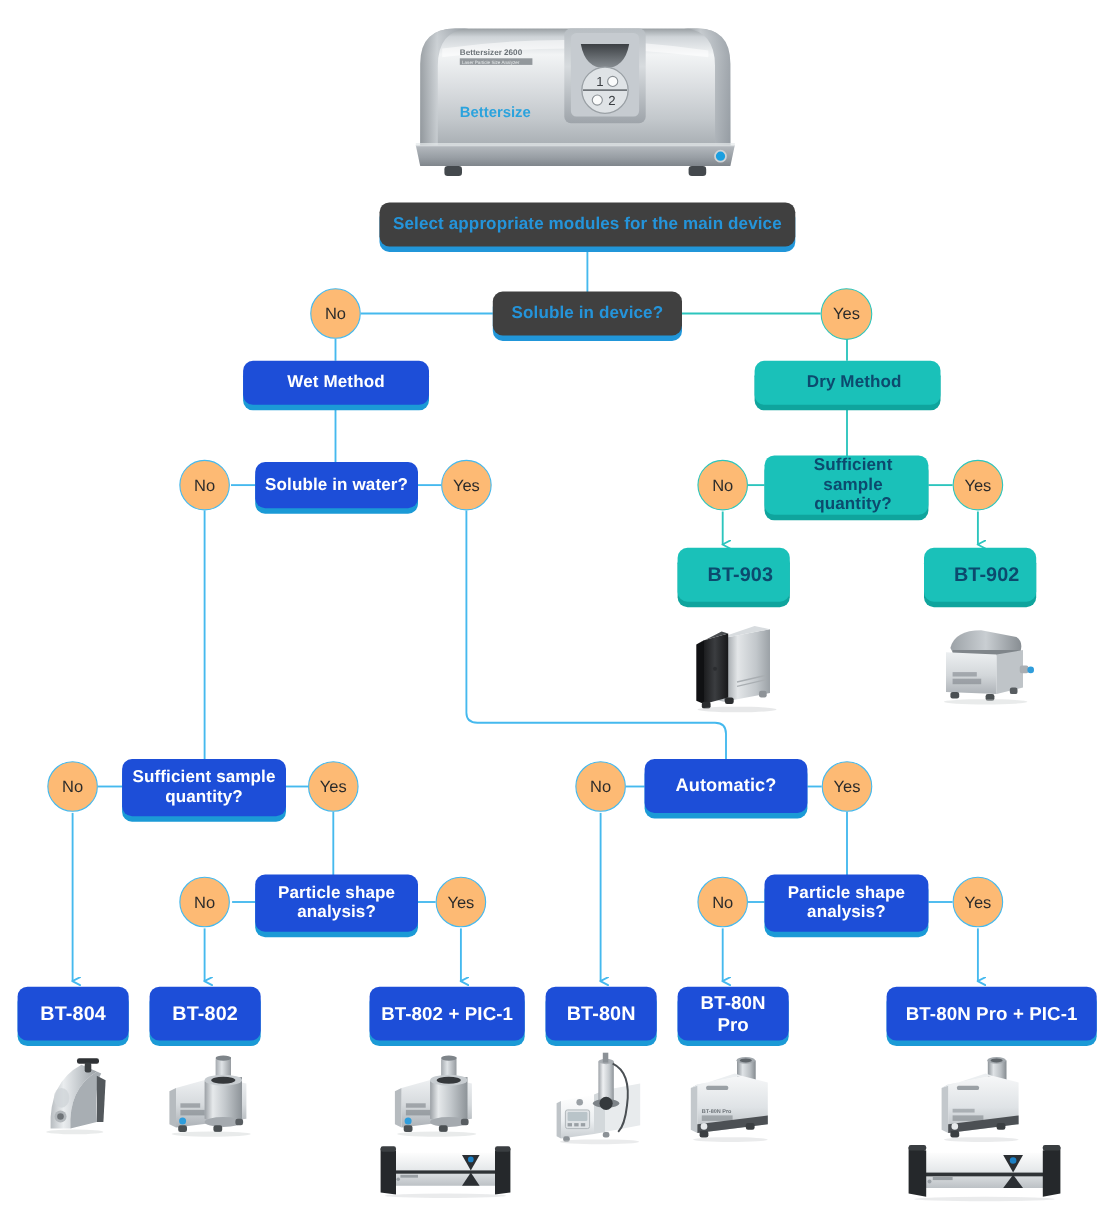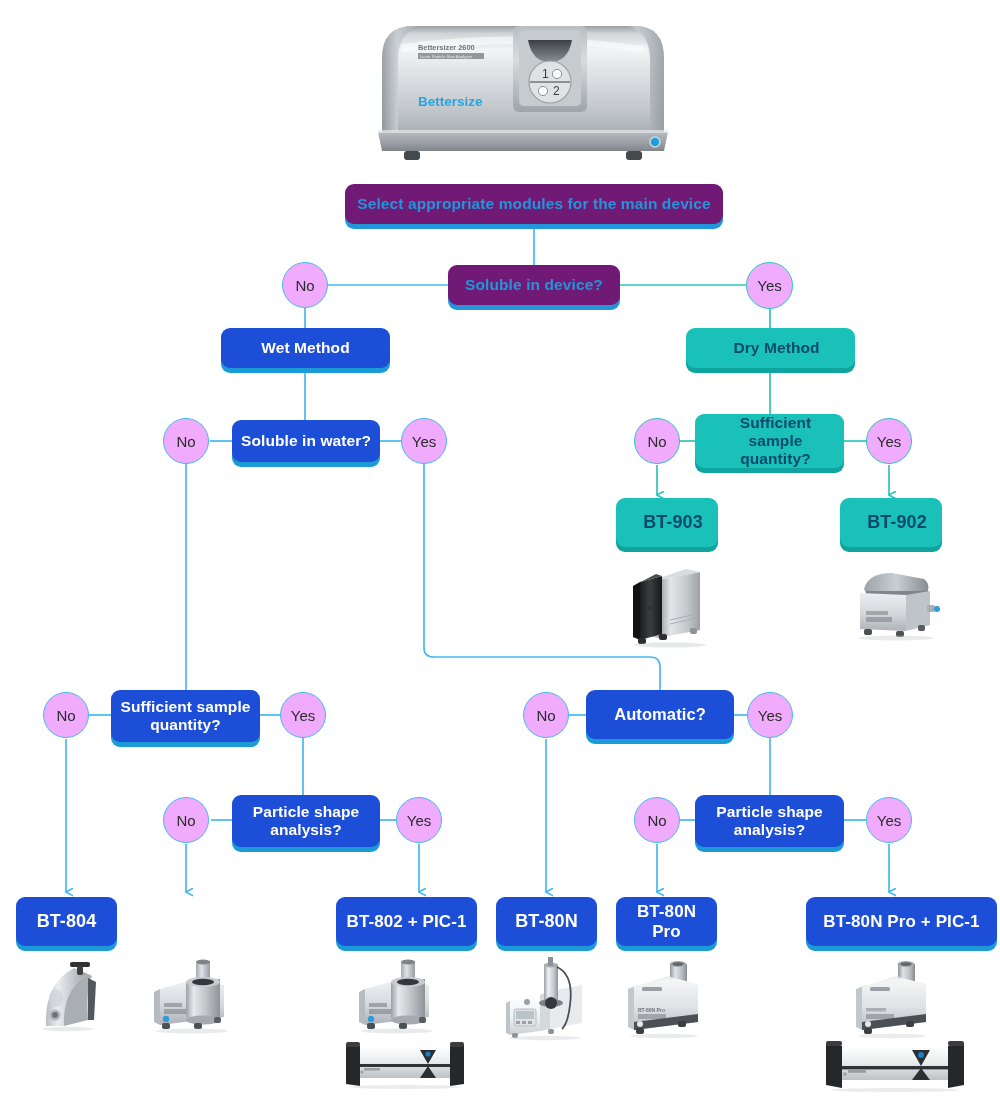--- a/index.html
+++ b/index.html
@@ -40,30 +40,30 @@
   }
   
   .n-teal {
     background: #1ac1b9;
     color: #0c4a6e;
     box-shadow: 0 5px 0 0 #0fa49d;
     padding-left: 12px;
   }
   
   .n-pale {
-    background: #701a75;
+    background: #404040;
     color: #2494da;
     box-shadow: 0 5px 0 0 #2196d9;
   }
 
   
   .circ {
     position: absolute;
     border-radius: 50%;
-    background: #f0abfc;
+    background: #fdba74;
     display: flex;
     align-items: center;
     justify-content: center;
     color: #2b2b2b;
     font-size: 15px;
     font-weight: normal;
     z-index: 6;
   }
   .c-blue { border: 1.6px solid #45b9ee; }
   .c-teal { border: 1.6px solid #2cc5bd; }
@@ -259,20 +259,23 @@
   </div>
 
   <div class="node n-blue" style="left:695px; top:795px; width:149px; height:52px; font-size:15.5px;">
     <span class="lbl">Particle shape analysis?</span>
   </div>
 
   <div class="node n-blue" style="left:16px; top:897px; width:101px; height:49px; font-size:18px;">
     <span class="lbl">BT-804</span>
   </div>
 
+  <div class="node n-blue" style="left:136px; top:897px; width:101px; height:49px; font-size:18px;">
+    <span class="lbl">BT-802</span>
+  </div>
 
   <div class="node n-blue" style="left:336px; top:897px; width:141px; height:49px; font-size:17px;">
     <span class="lbl">BT-802 + PIC-1</span>
   </div>
 
   <div class="node n-blue" style="left:496px; top:897px; width:101px; height:49px; font-size:18px;">
     <span class="lbl">BT-80N</span>
   </div>
 
   <div class="node n-blue" style="left:616px; top:897px; width:101px; height:49px; font-size:17px;">

